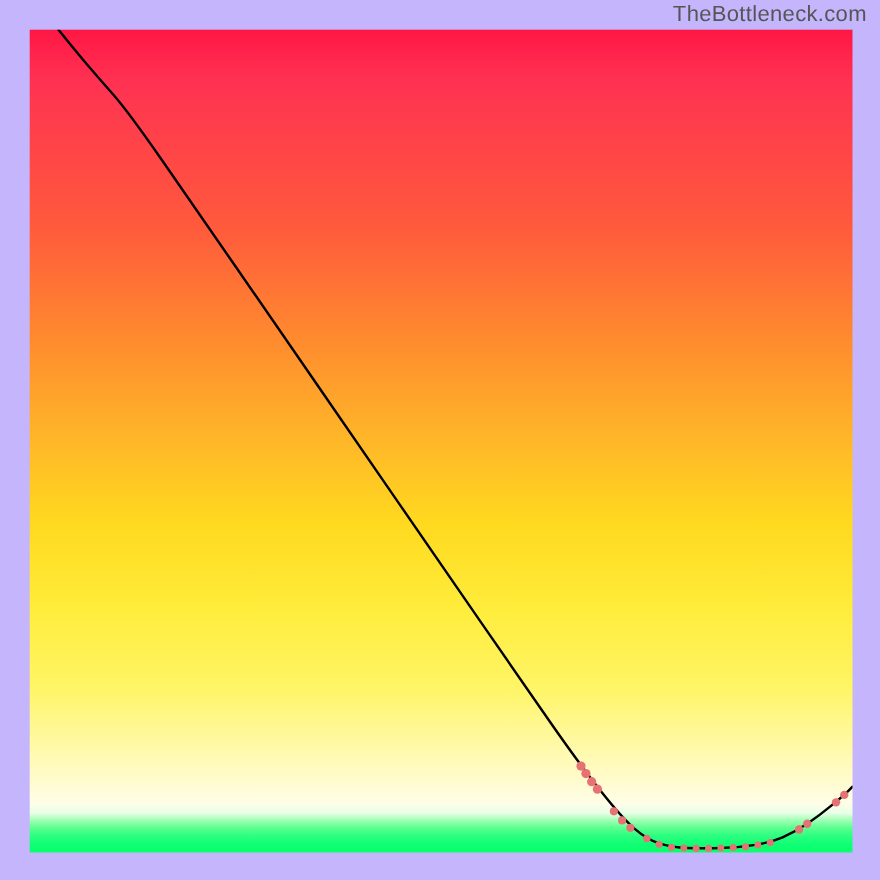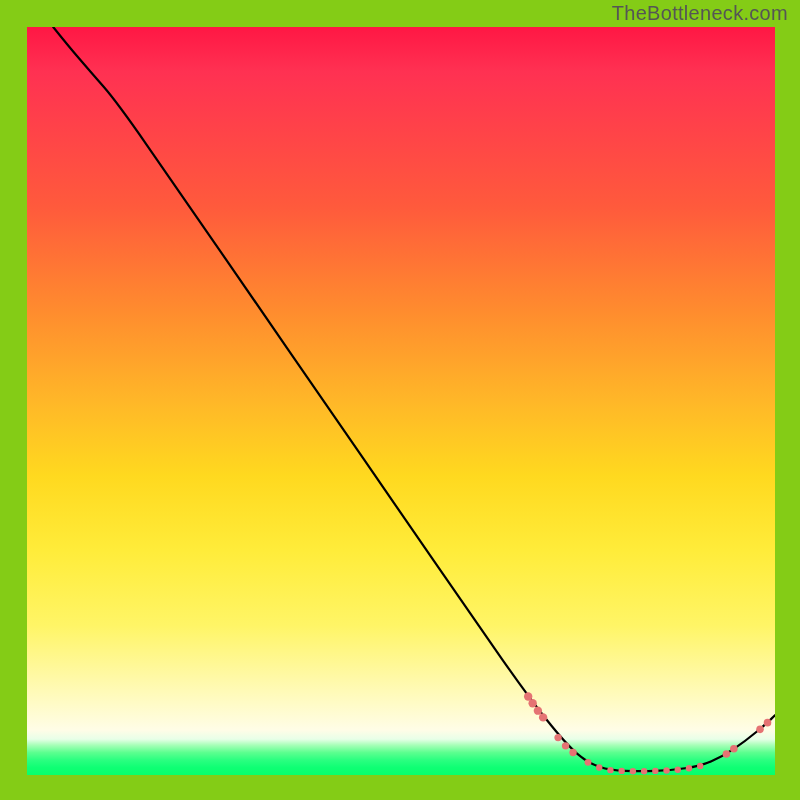--- a/index.html
+++ b/index.html
@@ -8,21 +8,21 @@
     width: 800px;
     height: 800px;
     background: #000;
     overflow: hidden;
     font-family: Arial, Helvetica, sans-serif;
   }
   .chart-wrap {
     position: relative;
     width: 800px;
     height: 800px;
-    background: #84cc16;
+    background: #c4b5fd;
   }
   .watermark {
     position: absolute;
     top: 2px;
     right: 12px;
     color: #555;
     font-size: 20px;
     letter-spacing: 0.3px;
     z-index: 10;
   }

